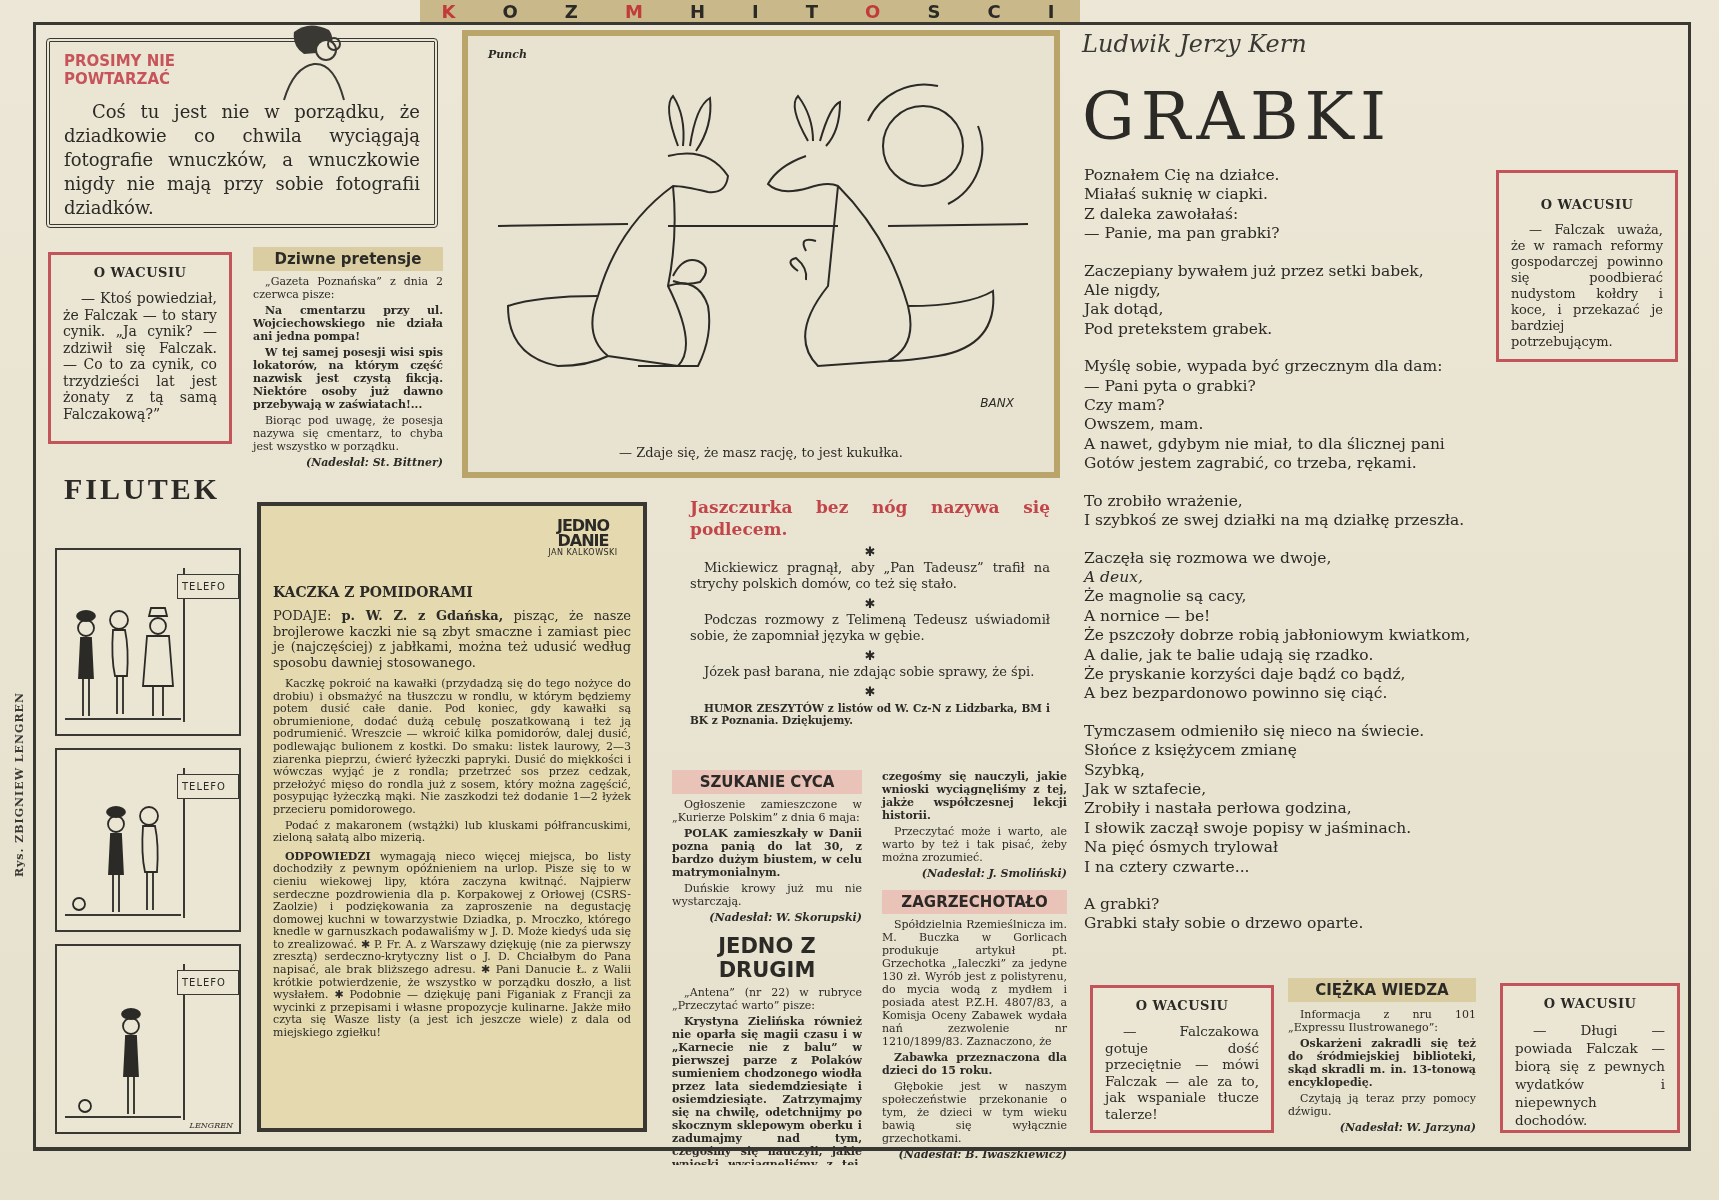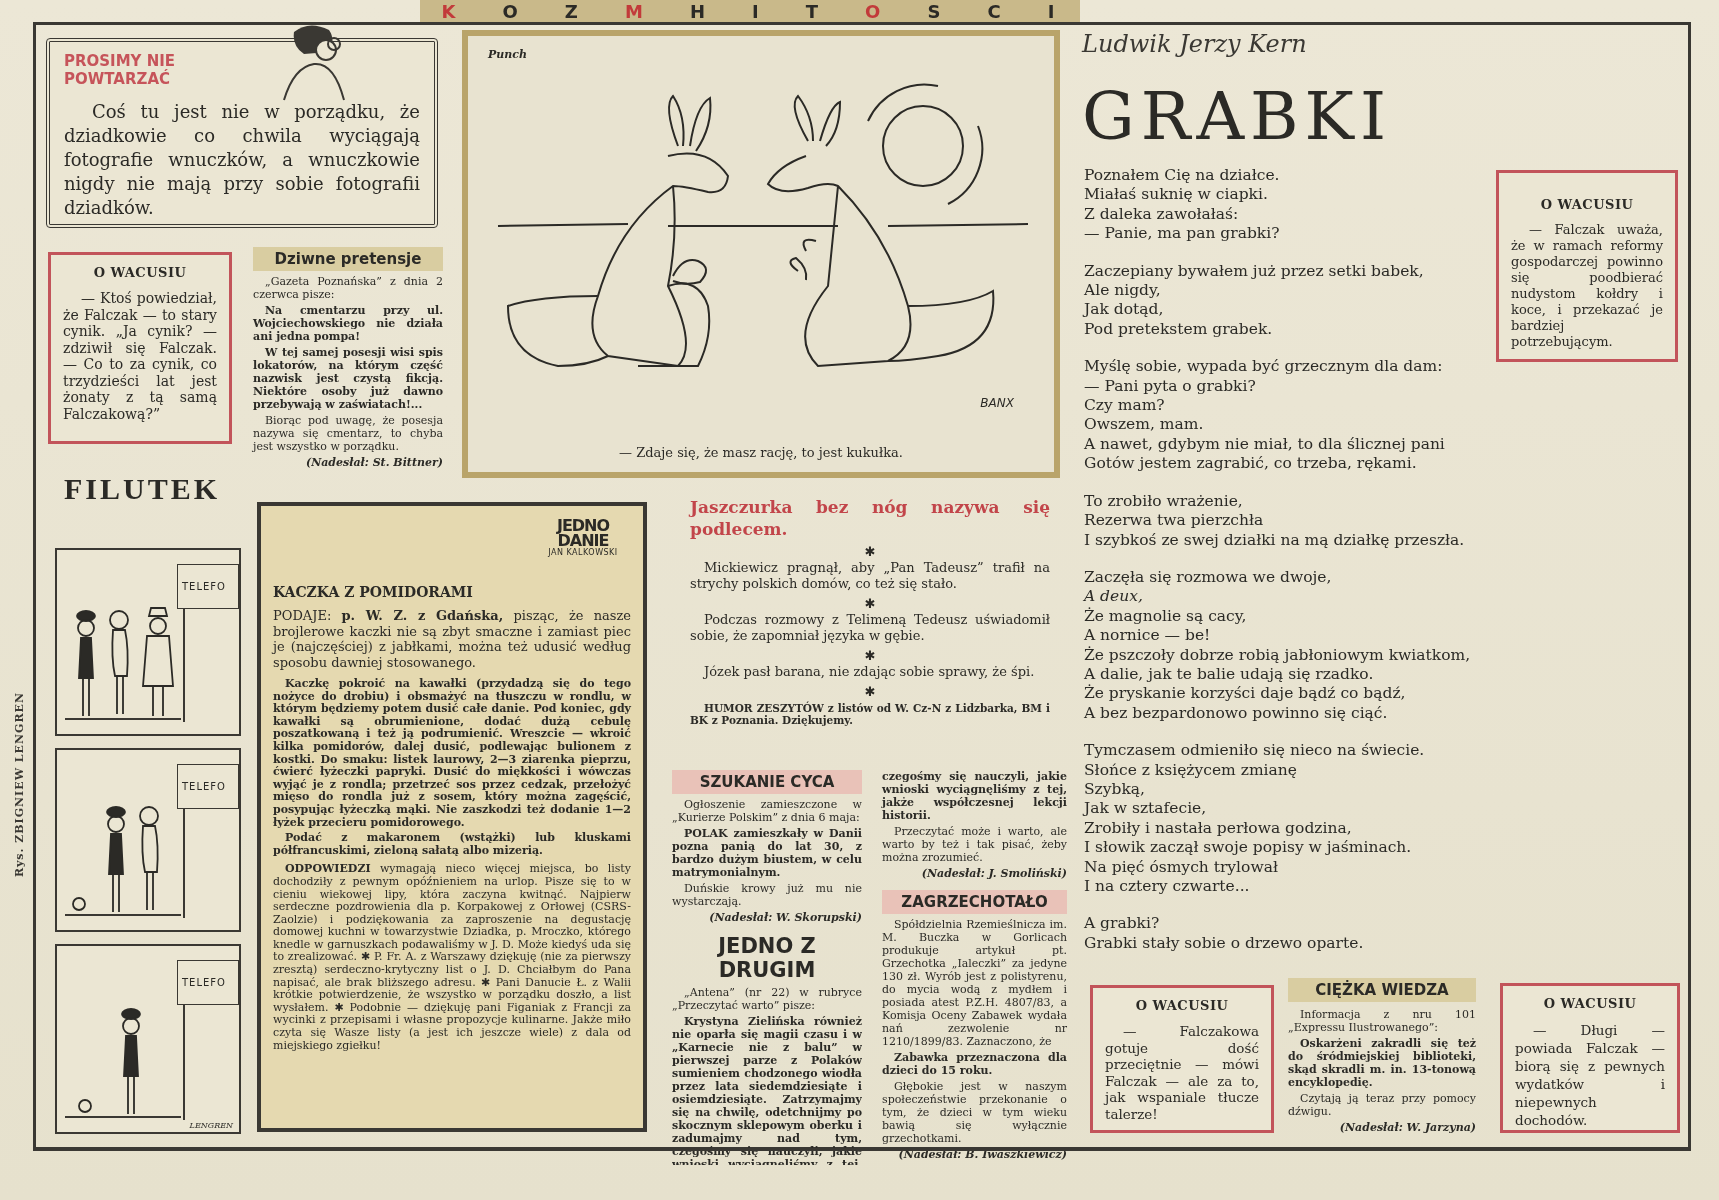--- a/index.html
+++ b/index.html
@@ -73,21 +73,21 @@
   }
   .cartoon .source { position: absolute; left: 20px; top: 12px; font-size: 11px; font-style: italic; font-weight: bold; }
   .cartoon .caption { position: absolute; left: 0; right: 0; bottom: 12px; text-align: center; font-size: 13px; }
   .cartoon .sign { position: absolute; right: 40px; bottom: 62px; font-family: "DejaVu Sans", sans-serif; font-style: italic; font-size: 12px; }
   .cartoon svg { position: absolute; left: 0; top: 0; }
   
   .filutek-logo { position: absolute; left: 64px; top: 472px; width: 170px; height: 60px;
     font-family: Liberation Serif, serif; font-size: 30px; letter-spacing: 3px; font-weight: bold; color: #2b2a26; }
   .strip { position: absolute; left: 55px; width: 186px; border: 2px solid #3a3833; background: #ebe6d3; }
   .strip .booth { position: absolute; right: 0; top: 18px; width: 56px; bottom: 12px; border-left: 2px solid #3a3833; }
-  .strip .booth-label { position: absolute; right: 0; top: 14px; width: 62px; border: 1.5px solid #3a3833; font-family: "DejaVu Sans", sans-serif; font-size: 10px; padding: 16px 4px; letter-spacing: 1px; background: #ebe6d3; }
+  .strip .booth-label { position: absolute; right: 0; top: 24px; width: 62px; border: 1.5px solid #3a3833; font-family: "DejaVu Sans", sans-serif; font-size: 10px; padding: 6px 4px; letter-spacing: 1px; background: #ebe6d3; }
   .strip .ground { position: absolute; left: 8px; right: 58px; bottom: 14px; border-top: 2px solid #3a3833; }
   .strip .sigl { position: absolute; right: 6px; bottom: 2px; font-size: 8px; font-style: italic; }
   .figure { position: absolute; bottom: 16px; }
   
   .recipe {
     position: absolute; left: 257px; top: 502px; width: 390px; height: 630px;
     border: 4px solid #3a3833; background: #e5d9b0; padding: 10px 12px;
   }
   .recipe .jd-logo { position: absolute; right: 14px; top: 12px; width: 92px; text-align: center; }
   .recipe .jd-logo .big { font-family: "DejaVu Sans", sans-serif; font-weight: bold; font-size: 16px; line-height: 15px; letter-spacing: -1px; }
@@ -256,21 +256,21 @@
       <div class="big">JEDNO</div>
       <div class="big">DANIE</div>
       <div class="auth">JAN KALKOWSKI</div>
     </div>
     <div class="r-title">KACZKA Z POMIDORAMI</div>
     <div class="r-lead">
       <span>PODAJE:</span>
       <b>p. W. Z. z Gdańska,</b>
       <span>pisząc, że nasze brojlerowe kaczki nie są zbyt smaczne i zamiast piec je (najczęściej) z jabłkami, można też udusić według sposobu dawniej stosowanego.</span>
     </div>
-    <div class="small" style="font-weight:bold;">
+    <div class="small" style="font-weight:normal;">
       <p>Kaczkę pokroić na kawałki (przydadzą się do tego nożyce do drobiu) i obsmażyć na tłuszczu w rondlu, w którym będziemy potem dusić całe danie. Pod koniec, gdy kawałki są obrumienione, dodać dużą cebulę poszatkowaną i też ją podrumienić. Wreszcie — wkroić kilka pomidorów, dalej dusić, podlewając bulionem z kostki. Do smaku: listek laurowy, 2—3 ziarenka pieprzu, ćwierć łyżeczki papryki. Dusić do miękkości i wówczas wyjąć je z rondla; przetrzeć sos przez cedzak, przełożyć mięso do rondla już z sosem, który można zagęścić, posypując łyżeczką mąki. Nie zaszkodzi też dodanie 1—2 łyżek przecieru pomidorowego.</p>
       <p>Podać z makaronem (wstążki) lub kluskami półfrancuskimi, zieloną sałatą albo mizerią.</p>
     </div>
     <div class="small" style="margin-top:6px;">
       <p><b>ODPOWIEDZI</b> <span>wymagają nieco więcej miejsca, bo listy dochodziły z pewnym opóźnieniem na urlop. Pisze się to w cieniu wiekowej lipy, która zaczyna kwitnąć. Najpierw serdeczne pozdrowienia dla p. Korpakowej z Orłowej (CSRS-Zaolzie) i podziękowania za zaproszenie na degustację domowej kuchni w towarzystwie Dziadka, p. Mroczko, którego knedle w garnuszkach podawaliśmy w J. D. Może kiedyś uda się to zrealizować. ✱ P. Fr. A. z Warszawy dziękuję (nie za pierwszy zresztą) serdeczno-krytyczny list o J. D. Chciałbym do Pana napisać, ale brak bliższego adresu. ✱ Pani Danucie Ł. z Walii krótkie potwierdzenie, że wszystko w porządku doszło, a list wysłałem. ✱ Podobnie — dziękuję pani Figaniak z Francji za wycinki z przepisami i własne propozycje kulinarne. Jakże miło czyta się Wasze listy (a jest ich jeszcze wiele) z dala od miejskiego zgiełku!</span></p>
     </div>
   </div>
 
   <div class="humor">
     <div class="h-title">Jaszczurka bez nóg nazywa się podlecem.</div>
@@ -332,21 +332,20 @@
     <div class="stanza">
       <div class="line">Myślę sobie, wypada być grzecznym dla dam:</div>
       <div class="line">— Pani pyta o grabki?</div>
       <div class="line">Czy mam?</div>
       <div class="line">Owszem, mam.</div>
       <div class="line">A nawet, gdybym nie miał, to dla ślicznej pani</div>
       <div class="line">Gotów jestem zagrabić, co trzeba, rękami.</div>
     </div>
     <div class="stanza">
       <div class="line">To zrobiło wrażenie,</div>
-      <div class="line">Rezerwa twa pierzchła</div>
       <div class="line">I szybkoś ze swej działki na mą działkę przeszła.</div>
     </div>
     <div class="stanza">
       <div class="line">Zaczęła się rozmowa we dwoje,</div>
       <div class="line italic">A deux,</div>
       <div class="line">Że magnolie są cacy,</div>
       <div class="line">A nornice — be!</div>
       <div class="line">Że pszczoły dobrze robią jabłoniowym kwiatkom,</div>
       <div class="line">A dalie, jak te balie udają się rzadko.</div>
       <div class="line">Że pryskanie korzyści daje bądź co bądź,</div>

